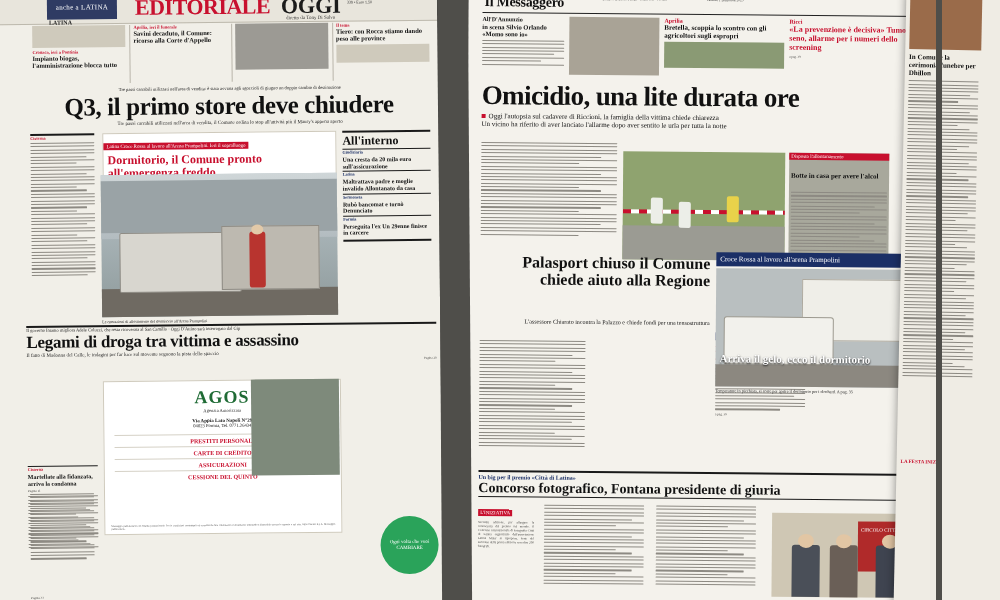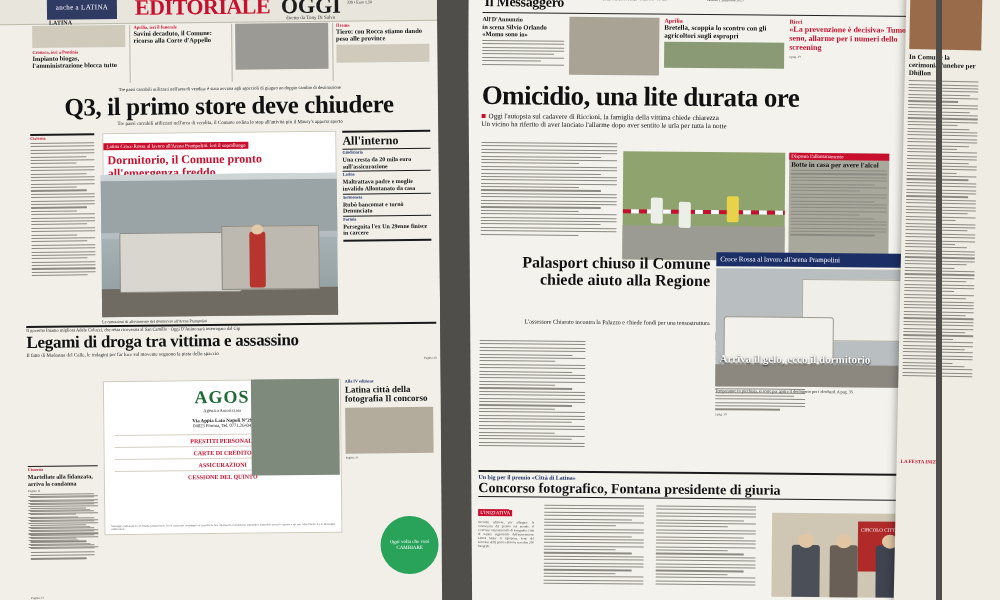--- a/index.html
+++ b/index.html
@@ -291,26 +291,20 @@
         <div class="colhead">Rubò bancomat e tornò Denunciato</div>
       </div>
       <div class="rule"></div>
       <div>
         <div class="colkickb">Formia</div>
         <div class="colhead">Perseguita l'ex Un 29enne finisce in carcere</div>
       </div>
       <div class="rule2" style="margin-top:3px;"></div>
     </div>
 
-    <div class="lp-br">
-      <div class="colkickb">Alla IV edizione</div>
-      <div class="colhead" style="font-size:9px;line-height:1.05;">Latina città della fotografia Il concorso</div>
-      <div class="ph" style="height:46px;margin-top:3px;background:#b3ab9c;"></div>
-      <div class="tiny" style="margin-top:2px;">Pagina 33</div>
-    </div>
 
     <div class="lp-mid">
       <div class="rule2"></div>
       <div class="lp-midkick">Il governo Intanto migliora Adele Coluzzi, che resta ricoverata al San Camillo · Oggi D'Attino sarà interrogato dal Gip</div>
       <div class="lp-midhead mast">Legami di droga tra vittima e assassino</div>
       <div class="lp-midsub">Il fatto di Madonna del Calle, le indagini per far luce sul movente seguono la pista dello spaccio</div>
       <div class="tiny" style="text-align:right;margin-top:2px;">Pagina 20</div>
     </div>
 
     <div class="lp-ad">
@@ -433,21 +427,21 @@
     <div class="rp-photoA">
       <div class="road"></div>
       <div class="tape"></div>
       <div class="man m1"></div>
       <div class="man m2"></div>
       <div class="man m3"></div>
     </div>
 
     <div class="rp-photoB">
       <div style="background:#c8102e;color:#fff;font-size:5px;padding:1px 2px;">Disposto l'allontanamento</div>
-      <div class="hl" style="font-size:7px;padding:1px 2px;">Botte in casa per avere l'alcol</div>
+      <div class="hl" style="font-size:7px;padding:12px 2px;">Botte in casa per avere l'alcol</div>
       <div class="lines" style="padding:0 2px;">
         <span></span>
           <span></span>
           <span></span>
           <span></span>
           <span></span>
           <span></span>
           <span></span>
           <span></span>
         <span></span>

